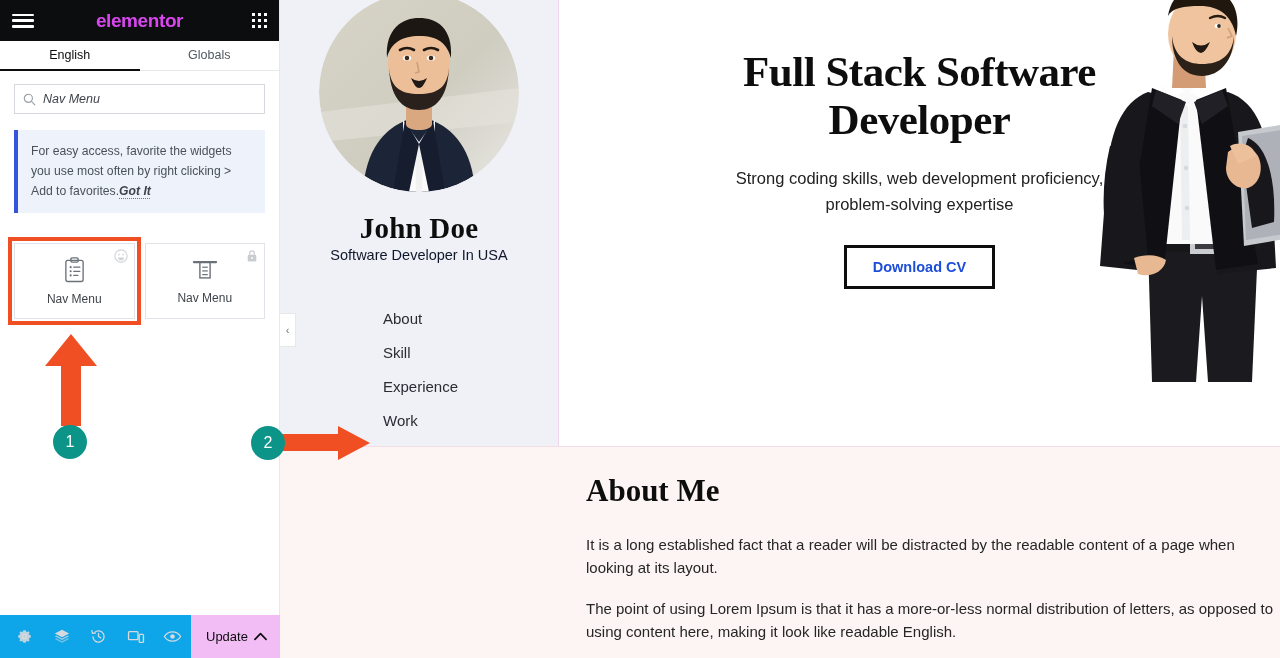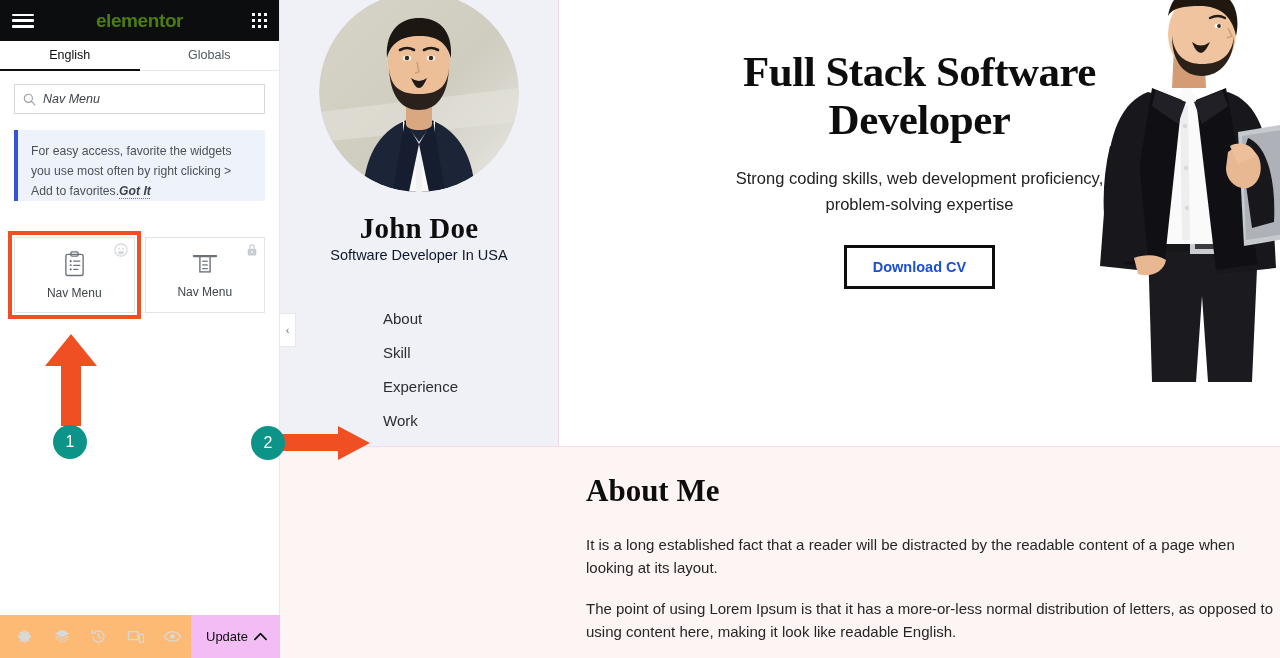--- a/index.html
+++ b/index.html
@@ -21,21 +21,21 @@
     z-index: 5;
   }
   .panel-header {
     height: 41px; background: #0c0d0e;
     display: flex; align-items: center; justify-content: space-between;
     padding: 0 12px; flex: 0 0 41px;
   }
   .hamburger { width: 22px; height: 18px; display: flex; flex-direction: column;
     justify-content: space-between; cursor: pointer; padding: 2px 0; }
   .hamburger i { display: block; height: 2.5px; background: #fff; border-radius: 1px; }
-  .brand { color: #4d7c0f; font-size: 19px; font-weight: 700; letter-spacing: -0.4px;
+  .brand { color: #d946ef; font-size: 19px; font-weight: 700; letter-spacing: -0.4px;
     position: absolute; left: 50%; transform: translateX(-50%); }
   .apps-grid { display: grid; grid-template-columns: repeat(3,3.5px); grid-gap: 2.5px; cursor: pointer; }
   .apps-grid span { width: 3.5px; height: 3.5px; background: #fff; display: block; }
 
   .panel-tabs { display: flex; height: 30px; border-bottom: 1px solid #e6e9ec; flex: 0 0 30px; }
   .panel-tab {
     flex: 1; display: flex; align-items: center; justify-content: center;
     font-size: 12.5px; color: #515962; cursor: pointer;
     border-bottom: 2px solid transparent; margin-bottom: -1px;
   }
@@ -47,22 +47,22 @@
     display: flex; align-items: center; padding: 0 8px; gap: 7px;
   }
   .search-box input {
     border: none; outline: none; flex: 1; font-size: 12.5px;
     font-style: italic; color: #3f444b; font-family: "Liberation Sans", sans-serif;
     background: transparent;
   }
   .search-box input::placeholder { color: #3f444b; font-style: italic; }
 
   .tip-box {
-    margin: 16px 14px 18px 14px; background: #eef3fb;
-    border-left: 4px solid #3455db; padding: 11px 12px 0 13px;
+    margin: 16px 14px 12px 14px; background: #eef3fb;
+    border-left: 4px solid #3455db; padding: 11px 12px 12px 13px;
     font-size: 12.2px; line-height: 1.65; color: #4a5159;
   }
   .tip-box .got-it {
     font-weight: bold; font-style: italic; color: #3f444b;
     text-decoration: underline; text-decoration-style: dotted;
     text-decoration-color: #4b77d6; text-underline-offset: 3px; cursor: pointer;
   }
 
   .widget-grid {
     margin: 18px 14px 0 14px; display: grid;
@@ -72,21 +72,21 @@
     position: relative; height: 76px; border: 1px solid #e0e3e7;
     background: #fff; display: flex; flex-direction: column;
     align-items: center; justify-content: center; gap: 8px; cursor: pointer;
   }
   .widget-card .w-label { font-size: 12px; color: #3f444b; }
   .widget-card .corner { position: absolute; top: 5px; right: 6px; opacity: .45; }
   .widget-card.highlighted { outline: 4px solid #f04f23; outline-offset: 2px; }
 
   .panel-footer {
     position: absolute; left: 0; bottom: 0; width: 280px; height: 43px;
-    background: #fdba74; display: flex; align-items: stretch;
+    background: #0ea5e9; display: flex; align-items: stretch;
   }
   .footer-icons { display: flex; align-items: center; gap: 0; flex: 1; padding-left: 6px; }
   .footer-icons .fi {
     width: 37px; height: 43px; display: flex; align-items: center;
     justify-content: center; cursor: pointer;
   }
   .update-btn {
     width: 99px; background: #f2bdf5; display: flex; align-items: center;
     justify-content: space-between; padding: 0 13px 0 15px; cursor: pointer;
   }

